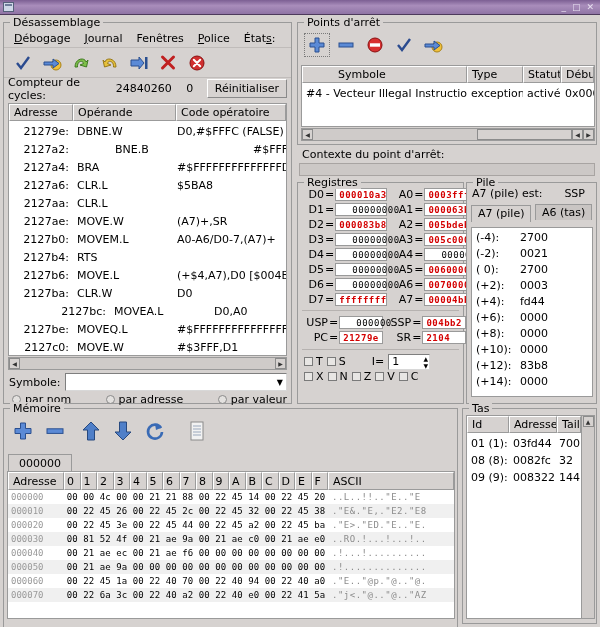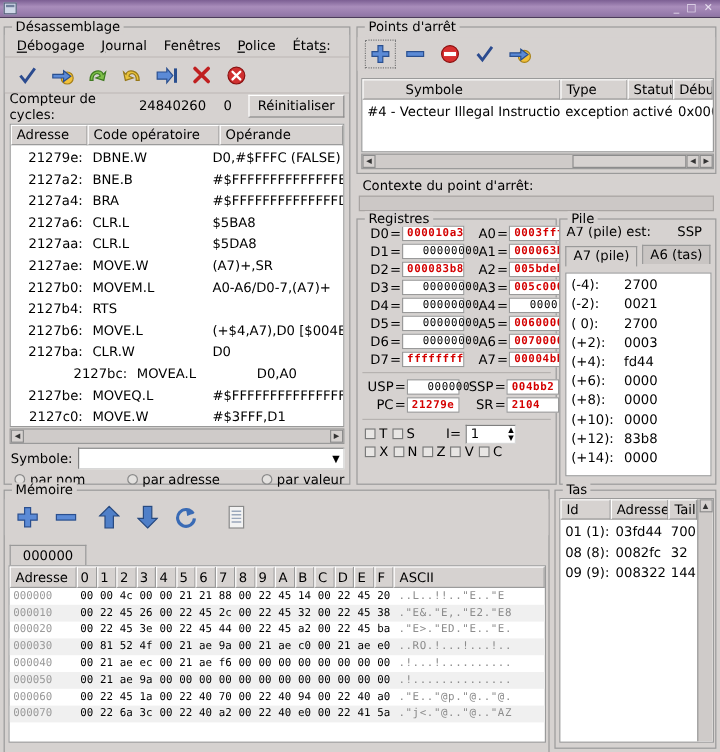--- a/index.html
+++ b/index.html
@@ -184,48 +184,47 @@
     <div style="display:flex; align-items:center; height:22px; padding:0 4px; gap:6px; border-top:1px solid #c0bcba;">
       <span>Compteur de cycles:</span>
       <span style="min-width:62px; text-align:center;">24840260</span>
       <span style="min-width:18px; text-align:center;">0</span>
       <div class="btn" style="margin-left:2px;">Réinitialiser</div>
     </div>
 
     <div style="position:absolute; left:4px; top:80px; width:279px; height:253px; border:1px solid #9a9a9a; background:#fff; overflow:hidden;">
       <div class="tv-head">
         <div class="th" style="width:64px;">Adresse</div>
+        <div class="th" style="flex:1;">Opérande</div>
         <div class="th" style="width:110px;">Code opératoire</div>
-        <div class="th" style="flex:1;">Opérande</div>
       </div>
       <div class="tv-body" id="disasm-rows" style="padding-top:2px;">
           <div class="tv-row" style="height: 18px; line-height: 18px;">
             <div class="td" style="width:64px;text-align:right;">21279e:</div>
             <div class="td" style="width:100px;">DBNE.W</div>
             <div class="td" style="flex:1;">D0,#$FFFC (FALSE) [21279</div>
           </div>
-          <div class="tv-row" style="height: 18px; line-height: 18px;">
+          <div class="tv-row" style="height: 18px; line-height: 18px; gap: 38px;">
             <div class="td" style="width:64px;text-align:right;">2127a2:</div>
             <div class="td" style="width:100px;">BNE.B</div>
             <div class="td" style="flex:1;">#$FFFFFFFFFFFFFFE4 (FALS</div>
           </div>
           <div class="tv-row" style="height: 18px; line-height: 18px;">
             <div class="td" style="width:64px;text-align:right;">2127a4:</div>
             <div class="td" style="width:100px;">BRA</div>
             <div class="td" style="flex:1;">#$FFFFFFFFFFFFFFD0 (TRU</div>
           </div>
           <div class="tv-row" style="height: 18px; line-height: 18px;">
             <div class="td" style="width:64px;text-align:right;">2127a6:</div>
             <div class="td" style="width:100px;">CLR.L</div>
             <div class="td" style="flex:1;">$5BA8</div>
           </div>
           <div class="tv-row" style="height: 18px; line-height: 18px;">
             <div class="td" style="width:64px;text-align:right;">2127aa:</div>
             <div class="td" style="width:100px;">CLR.L</div>
-            <div class="td" style="flex:1;">$5DA8</div>
           </div>
           <div class="tv-row" style="height: 18px; line-height: 18px;">
             <div class="td" style="width:64px;text-align:right;">2127ae:</div>
             <div class="td" style="width:100px;">MOVE.W</div>
             <div class="td" style="flex:1;">(A7)+,SR</div>
           </div>
           <div class="tv-row" style="height: 18px; line-height: 18px;">
             <div class="td" style="width:64px;text-align:right;">2127b0:</div>
             <div class="td" style="width:100px;">MOVEM.L</div>
             <div class="td" style="flex:1;">A0-A6/D0-7,(A7)+</div>

